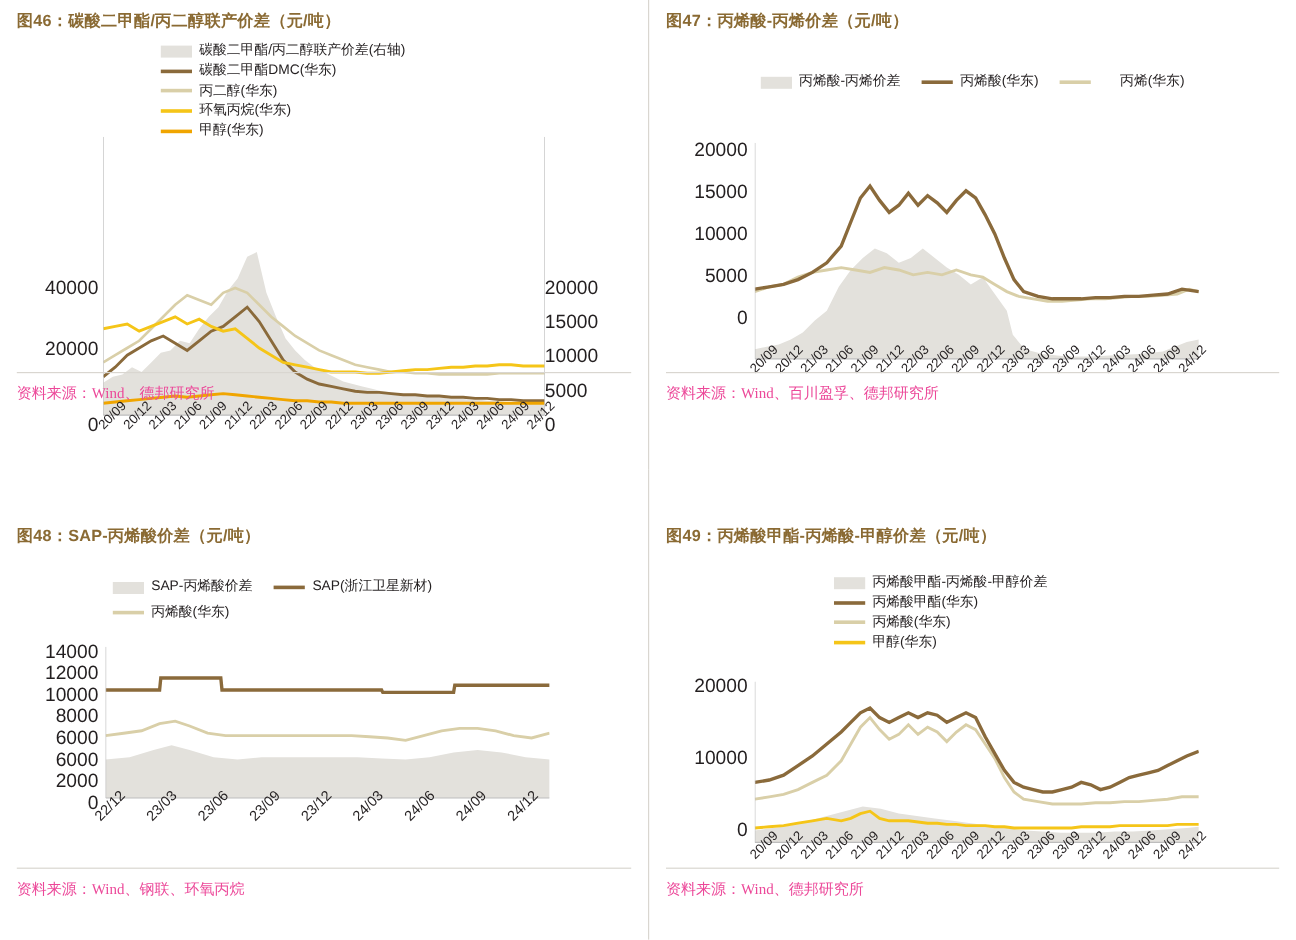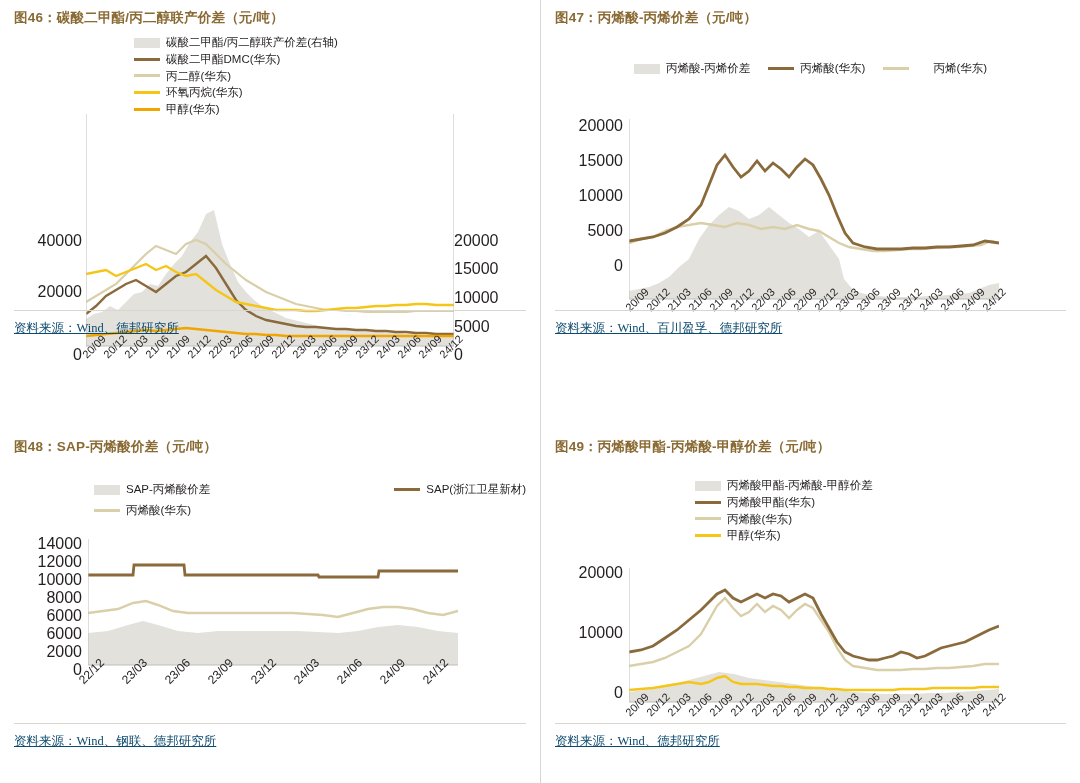--- a/index.html
+++ b/index.html
@@ -33,21 +33,21 @@
     margin:0 0 2px 0;
     white-space:nowrap;
   }
   .legend{
     margin:8px 0 0 0;
     font-size:11.5px;
     color:#231f20;
     line-height:1.45;
   }
   .legend .row{display:flex;align-items:center;gap:6px;white-space:nowrap;}
-  .legend .row.multi{display:flex;gap:18px;justify-content:space-between;}
+  .legend .row.multi{display:flex;gap:18px;}
   .swatch{display:inline-block;width:26px;height:10px;vertical-align:middle;flex:0 0 auto;}
   .swatch.line{height:3px;}
   .swatch.area{background:#e3e1dc;}
   .chartbox{position:relative;}
   .ylab{
     position:absolute;
     font-size:16px;
     color:#231f20;
     text-align:right;
     white-space:nowrap;
@@ -58,24 +58,23 @@
     color:#231f20;
     white-space:nowrap;
     transform-origin:left top;
     transform:rotate(-45deg);
   }
   .source{
     position:absolute;
     left:14px;
     bottom:10px;
     font-size:12.5px;
-    color:#0c4a6e;
+    color:#ec4899;
     font-family:"Liberation Serif", serif;
     white-space:nowrap;
-    text-decoration:underline;
   }
   .hrule{
     position:absolute;
     left:14px;right:14px;
     height:1px;background:#d9d6d0;
   }
   svg{display:block;}
 </style>
 </head>
 <body>
@@ -269,21 +268,21 @@
         <div class="xlab" style="left:191px;top:146px;font-size:12px;">23/09</div>
         <div class="xlab" style="left:234px;top:146px;font-size:12px;">23/12</div>
         <div class="xlab" style="left:277px;top:146px;font-size:12px;">24/03</div>
         <div class="xlab" style="left:320px;top:146px;font-size:12px;">24/06</div>
         <div class="xlab" style="left:363px;top:146px;font-size:12px;">24/09</div>
         <div class="xlab" style="left:406px;top:146px;font-size:12px;">24/12</div>
       </div>
     </div>
 
     <div class="hrule" style="top:332px;"></div>
-    <div class="source" style="bottom:auto;top:342px;">资料来源：Wind、钢联、德邦研究所</div>
+    <div class="source" style="bottom:auto;top:342px;">资料来源：Wind、钢联、环氧丙烷</div>
   </div>
 
   <div class="panel right bottomrow" style="padding-top:48px;">
     <div class="title">图49：丙烯酸甲酯-丙烯酸-甲醇价差（元/吨）</div>
 
     <div class="legend" style="margin-top:22px;margin-left:140px;">
       <div class="row">
         <span class="swatch area"></span>
         <span>丙烯酸甲酯-丙烯酸-甲醇价差</span>
       </div>

